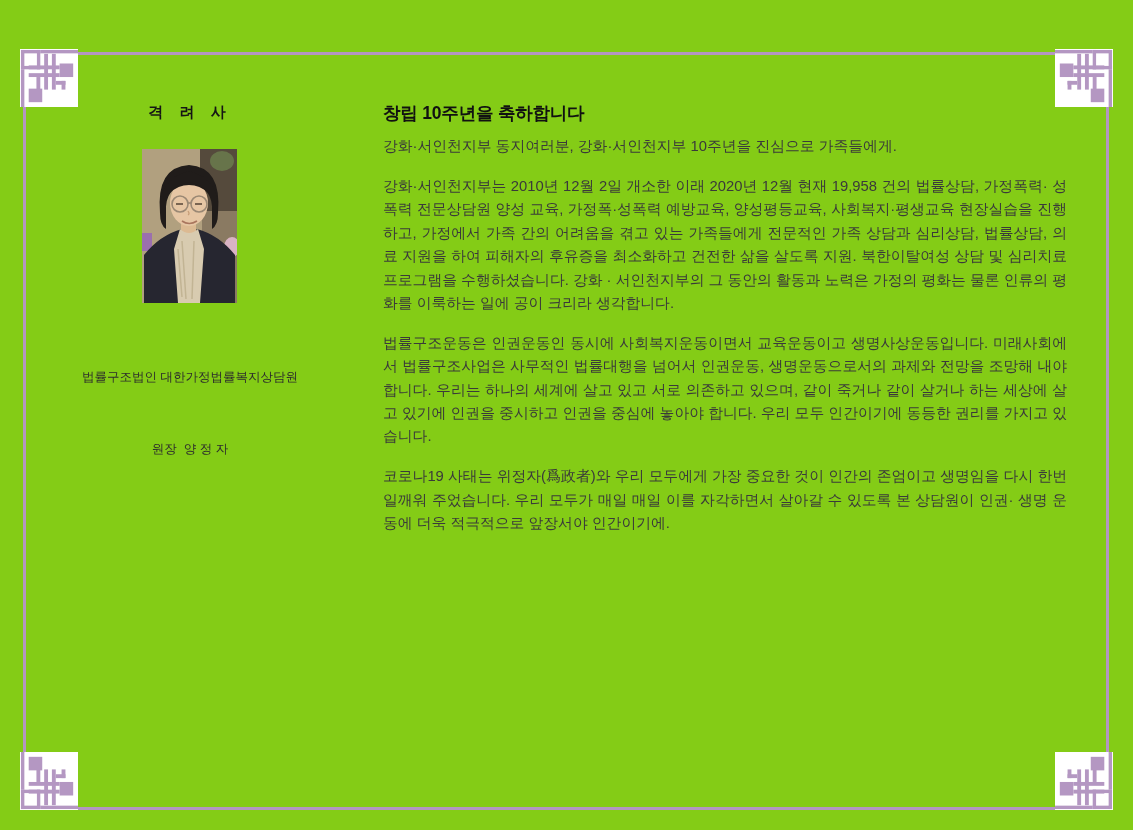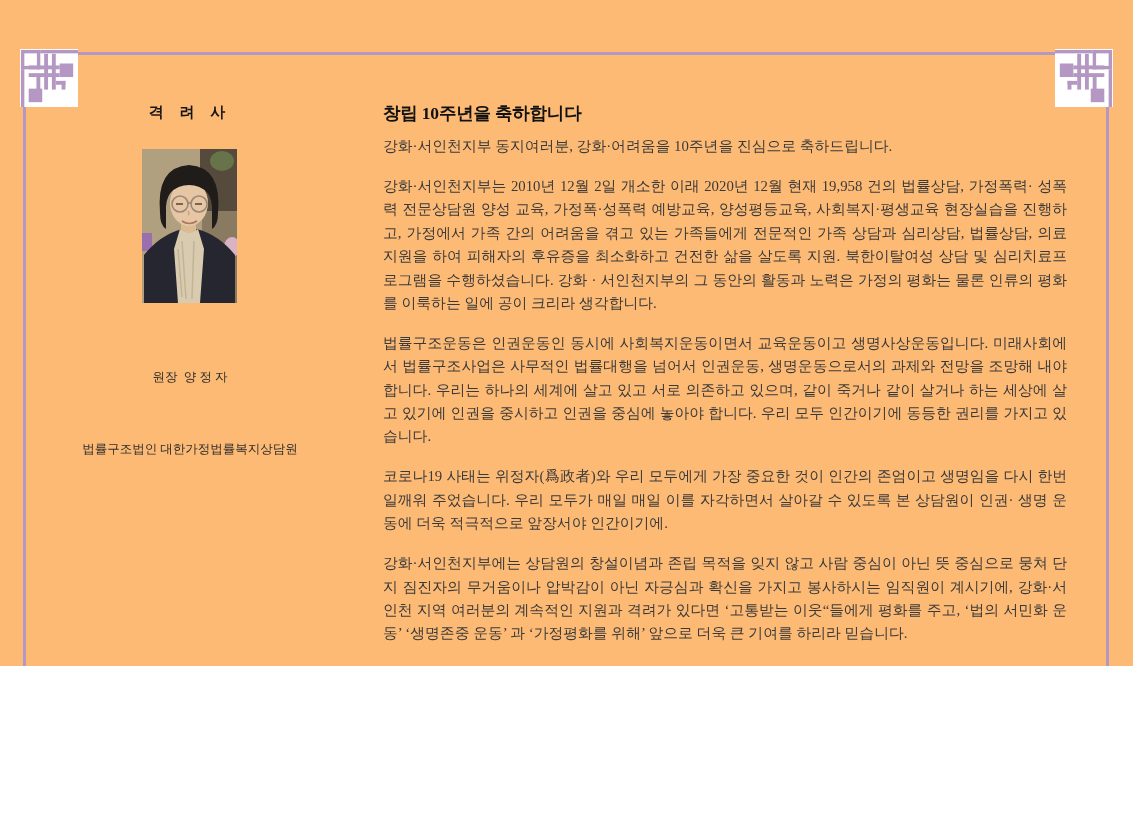--- a/index.html
+++ b/index.html
@@ -1,20 +1,20 @@
 <!DOCTYPE html>
 <html style="--accent: #b497c2;"><head>
 <meta charset="utf-8">
 <style>
   html,body{margin:0;padding:0;background:#fff;}
   .page{
     position:relative;
-    width:1133px;height:666px;
-    background:#fdba74;
-    font-family:Liberation Serif, serif;
+    width:1133px;height:830px;
+    background:#84cc16;
+    font-family:Liberation Sans, sans-serif;
     overflow:hidden;
     color:#3a3a3a;
   }
   
   .frame{
     position:absolute;left:23px;top:52px;
     width:1080px;height:752px;
     border:3px solid var(--accent,#b497c2);
   }
   .ornament{
@@ -184,28 +184,27 @@
       <line x1="46" y1="54" x2="49" y2="54" stroke="#9a8874" stroke-width="1.6"></line>
 
       <line x1="34" y1="55" x2="41" y2="55" stroke="#4a3a2e" stroke-width="1.4"></line>
       <line x1="53" y1="55" x2="60" y2="55" stroke="#4a3a2e" stroke-width="1.4"></line>
       <path d="M40 72 Q47 77 55 72" stroke="#a9765e" stroke-width="1.6" fill="none"></path>
       <path d="M46 62 Q48 65 46 66" stroke="#c79e78" stroke-width="1.3" fill="none"></path>
     </svg>
   </div>
 
   <div class="caption">
+    <div>법률구조법인 대한가정법률복지상담원</div>
     <div>원장  양 정 자</div>
-    <div>법률구조법인 대한가정법률복지상담원</div>
   </div>
 
   <div class="message">
     <h1 class="message-title">창립 10주년을 축하합니다</h1>
     <div id="paragraphs">
-        <p class="body-para">강화·서인천지부 동지여러분, 강화·어려움을 10주년을 진심으로 축하드립니다.</p>
+        <p class="body-para">강화·서인천지부 동지여러분, 강화·서인천지부 10주년을 진심으로 가족들에게.</p>
         <p class="body-para">강화·서인천지부는 2010년 12월 2일 개소한 이래 2020년 12월 현재 19,958 건의 법률상담, 가정폭력· 성폭력 전문상담원 양성 교육, 가정폭·성폭력 예방교육, 양성평등교육, 사회복지·평생교육 현장실습을 진행하고, 가정에서 가족 간의 어려움을 겪고 있는 가족들에게 전문적인 가족 상담과 심리상담, 법률상담, 의료 지원을 하여 피해자의 후유증을 최소화하고 건전한 삶을 살도록 지원. 북한이탈여성 상담 및 심리치료프로그램을 수행하셨습니다. 강화 · 서인천지부의 그 동안의 활동과 노력은 가정의 평화는 물론 인류의 평화를 이룩하는 일에 공이 크리라 생각합니다.</p>
         <p class="body-para">법률구조운동은 인권운동인 동시에 사회복지운동이면서 교육운동이고 생명사상운동입니다. 미래사회에서 법률구조사업은 사무적인 법률대행을 넘어서 인권운동, 생명운동으로서의 과제와 전망을 조망해 내야 합니다. 우리는 하나의 세계에 살고 있고 서로 의존하고 있으며, 같이 죽거나 같이 살거나 하는 세상에 살고 있기에 인권을 중시하고 인권을 중심에 놓아야 합니다. 우리 모두 인간이기에 동등한 권리를 가지고 있습니다.</p>
         <p class="body-para">코로나19 사태는 위정자(爲政者)와 우리 모두에게 가장 중요한 것이 인간의 존엄이고 생명임을 다시 한번 일깨워 주었습니다. 우리 모두가 매일 매일 이를 자각하면서 살아갈 수 있도록 본 상담원이 인권· 생명 운동에 더욱 적극적으로 앞장서야 인간이기에.</p>
-        <p class="body-para">강화·서인천지부에는 상담원의 창설이념과 존립 목적을 잊지 않고 사람 중심이 아닌 뜻 중심으로 뭉쳐 단지 짐진자의 무거움이나 압박감이 아닌 자긍심과 확신을 가지고 봉사하시는 임직원이 계시기에, 강화·서인천 지역 여러분의 계속적인 지원과 격려가 있다면 ‘고통받는 이웃“들에게 평화를  주고, ‘법의 서민화 운동’ ‘생명존중 운동’ 과 ‘가정평화를 위해’ 앞으로 더욱 큰 기여를 하리라 믿습니다.</p>
       </div>
   </div>
 
 </div>
 
 </body></html>

